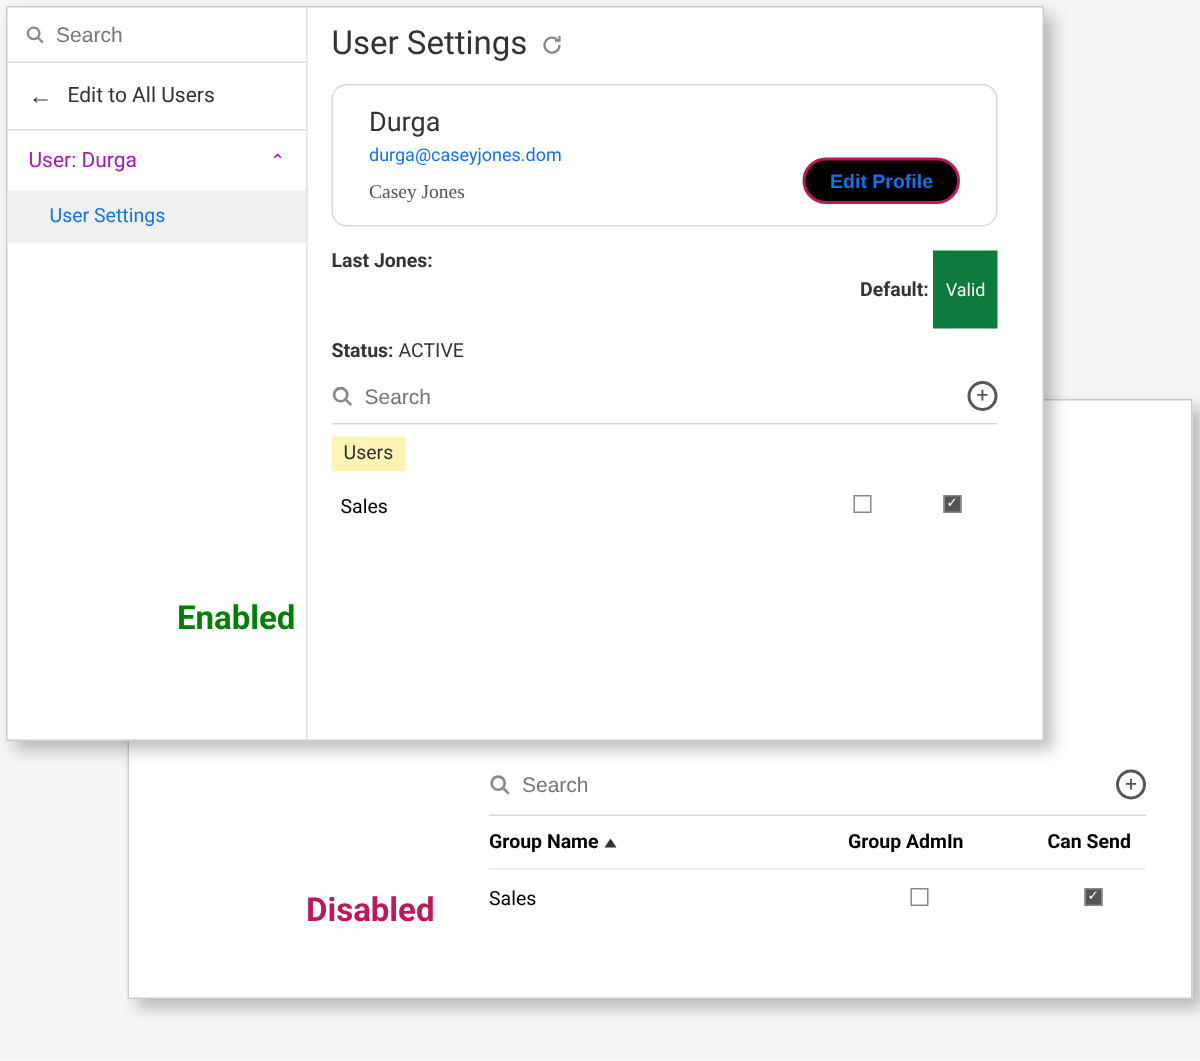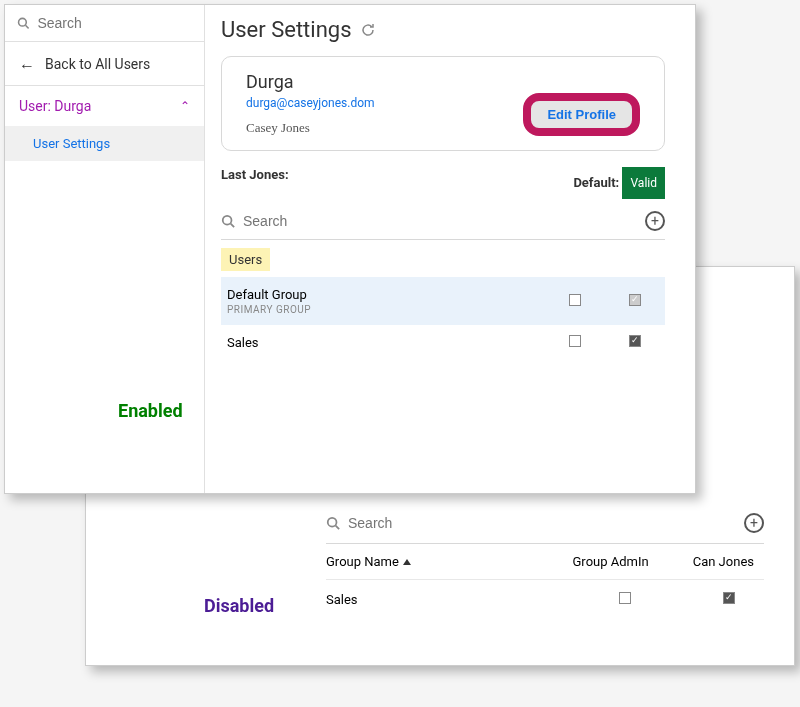--- a/index.html
+++ b/index.html
@@ -23,26 +23,26 @@
   
   .main { flex: 1; padding: 12px 30px 0 16px; }
   .page-header { display: flex; align-items: center; gap: 8px; margin-bottom: 14px; }
   .page-title { font-size: 22px; font-weight: 400; color: #333; }
   
   .profile-card { border: 1px solid #d8d8d8; border-radius: 10px; padding: 14px 24px; display: flex; justify-content: space-between; align-items: flex-end; margin-bottom: 16px; }
   .profile-left { display: flex; flex-direction: column; gap: 4px; }
   .profile-name { font-size: 18px; color: #333; }
   .profile-email { font-size: 12px; color: #1473e6; }
   .profile-company { font-size: 13px; color: #555; margin-top: 6px; font-family: Liberation Serif, serif; }
-  .edit-btn { border: 8px solid #be185d; color: #1473e6; background: #e5e5e5; border-radius: 16px; padding: 6px 16px; font-size: 13px; font-weight: 600; cursor: pointer; }
+  .edit-btn { border: 2px solid #be185d; color: #1473e6; background: #000000; border-radius: 16px; padding: 6px 16px; font-size: 13px; font-weight: 600; cursor: pointer; }
   
   .meta-row { display: flex; justify-content: space-between; font-size: 13px; color: #333; margin-bottom: 8px; }
   .meta-label { font-weight: 700; }
   .status-val { color: #333; }
-  .badge-valid { background: #0b7a3b; color: #fff; padding: 9px 8px; font-size: 12px; display: inline-block; }
+  .badge-valid { background: #0b7a3b; color: #fff; padding: 19px 8px; font-size: 12px; display: inline-block; }
   
   .section-label { font-weight: 700; font-size: 13px; margin-top: 14px; margin-bottom: 10px; }
   
   .group-search-row { display: flex; align-items: center; justify-content: space-between; padding: 4px 0 8px 0; border-bottom: 1px solid #d8d8d8; }
   .group-search-left { display: flex; align-items: center; gap: 8px; color: #888; font-size: 14px; }
   .group-search-left input { border: none; outline: none; font-size: 14px; }
   .add-circle { width: 20px; height: 20px; border: 2px solid #555; border-radius: 50%; display: flex; align-items: center; justify-content: center; font-size: 14px; color: #555; cursor: pointer; }
   
   .remove-pill { background: #fdf3b5; color: #333; font-size: 13px; padding: 4px 8px; display: inline-block; margin-top: 8px; }
   
@@ -61,29 +61,29 @@
   .icon-search circle { fill: none; stroke: #888; stroke-width: 2; }
   .icon-search line { stroke: #888; stroke-width: 2; }
   .icon-arrow-left { font-size: 16px; }
   .icon-chevron-up { font-size: 12px; }
   .icon-refresh { width: 16px; height: 16px; }
   
   
   .d-search-row { display: flex; align-items: center; justify-content: space-between; padding: 6px 0 10px 0; border-bottom: 1px solid #d8d8d8; margin-top: 220px; }
   .d-search-left { display: flex; align-items: center; gap: 8px; color: #888; font-size: 14px; }
   .d-search-left input { border: none; outline: none; font-size: 14px; }
-  .d-header-row { display: flex; justify-content: space-between; padding: 10px 0; border-bottom: 1px solid #e8e8e8; font-size: 13px; font-weight: 400; }
+  .d-header-row { display: flex; justify-content: space-between; padding: 10px 0; border-bottom: 1px solid #e8e8e8; font-size: 13px; font-weight: 700; }
   .d-header-left { display: flex; align-items: center; gap: 4px; }
   .d-data-row { display: flex; justify-content: space-between; padding: 12px 0; font-size: 13px; }
-  .col-right { display: flex; gap: 44px; padding-right: 10px; }
+  .col-right { display: flex; gap: 56px; padding-right: 10px; }
   
   
-  .overlay-label { position: absolute; font-size: 18px; font-weight: 700; text-align: right; }
+  .overlay-label { position: absolute; font-size: 22px; font-weight: 700; text-align: right; }
   .lbl-enabled { color: #008000; left: 118px; top: 400px; }
-  .lbl-disabled { color: #4c1d95; left: 204px; top: 595px; }
+  .lbl-disabled { color: #be185d; left: 204px; top: 595px; }
   
   .sort-tri { width: 0; height: 0; border-left: 4px solid transparent; border-right: 4px solid transparent; border-bottom: 6px solid #333; display: inline-block; }
 </style>
 </head>
 <body>
 
 <div class="panel panel-disabled">
   <div class="panel-disabled-inner">
     <div class="d-search-row">
       <div class="d-search-left">
@@ -95,21 +95,21 @@
       </div>
       <div class="add-circle">+</div>
     </div>
     <div class="d-header-row">
       <div class="d-header-left">
         <span>Group Name</span>
         <span class="sort-tri"></span>
       </div>
       <div class="col-right">
         <span>Group AdmIn</span>
-        <span>Can Jones</span>
+        <span>Can Send</span>
       </div>
     </div>
     <div class="d-data-row">
       <span>Sales</span>
       <div class="col-right">
         <span style="width:70px;text-align:center"><span class="cb"></span></span>
         <span style="width:50px;text-align:center"><span class="cb checked dark"></span></span>
       </div>
     </div>
   </div>
@@ -119,21 +119,21 @@
   <div class="sidebar">
     <div class="search-bar">
       <svg class="icon-search" viewBox="0 0 16 16">
           <circle cx="7" cy="7" r="5"></circle>
           <line x1="11" y1="11" x2="15" y2="15"></line>
         </svg>
       <input type="text" placeholder="Search" style="">
     </div>
     <div class="back-row">
       <span class="icon-arrow-left">←</span>
-      <span>Back to All Users</span>
+      <span>Edit to All Users</span>
     </div>
     <div class="user-row">
       <span>User: Durga</span>
       <span class="icon-chevron-up">⌃</span>
     </div>
     <div class="subnav-item">User Settings</div>
   </div>
 
   <div class="main">
     <div class="page-header">
@@ -149,45 +149,40 @@
         <a class="profile-email">durga@caseyjones.dom</a>
         <span class="profile-company">Casey Jones</span>
       </div>
       <button class="edit-btn">Edit Profile</button>
     </div>
     
     <div class="meta-row">
       <span><span class="meta-label">Last Jones:</span> <span></span></span>
       <span><span class="meta-label">Default:</span> <span class="badge-valid">Valid</span></span>
     </div>
+    <div class="meta-row">
+      <span><span class="meta-label">Status:</span> <span class="status-val">ACTIVE</span></span>
+    </div>
     
     
     <div class="group-search-row">
       <div class="group-search-left">
         <svg class="icon-search" viewBox="0 0 16 16">
             <circle cx="7" cy="7" r="5"></circle>
             <line x1="11" y1="11" x2="15" y2="15"></line>
           </svg>
         <input type="text" placeholder="Search" style="">
       </div>
       <div class="add-circle">+</div>
     </div>
     
     <span class="remove-pill">Users</span>
     
     <table class="group-table">
       <tbody>
-          <tr class="highlight">
-        <td>
-          <div>Default Group</div>
-          <div class="primary-tag">PRIMARY GROUP</div>
-        </td>
-        <td style="width:60px;text-align:center"><span class="cb"></span></td>
-        <td style="width:60px;text-align:center"><span class="cb checked-light"></span></td>
-      </tr>
       <tr>
         <td>Sales</td>
         <td style="width:60px;text-align:center"><span class="cb"></span></td>
         <td style="width:60px;text-align:center"><span class="cb checked dark"></span></td>
       </tr>
     </tbody>
       </table>
   </div>
 </div>
 

